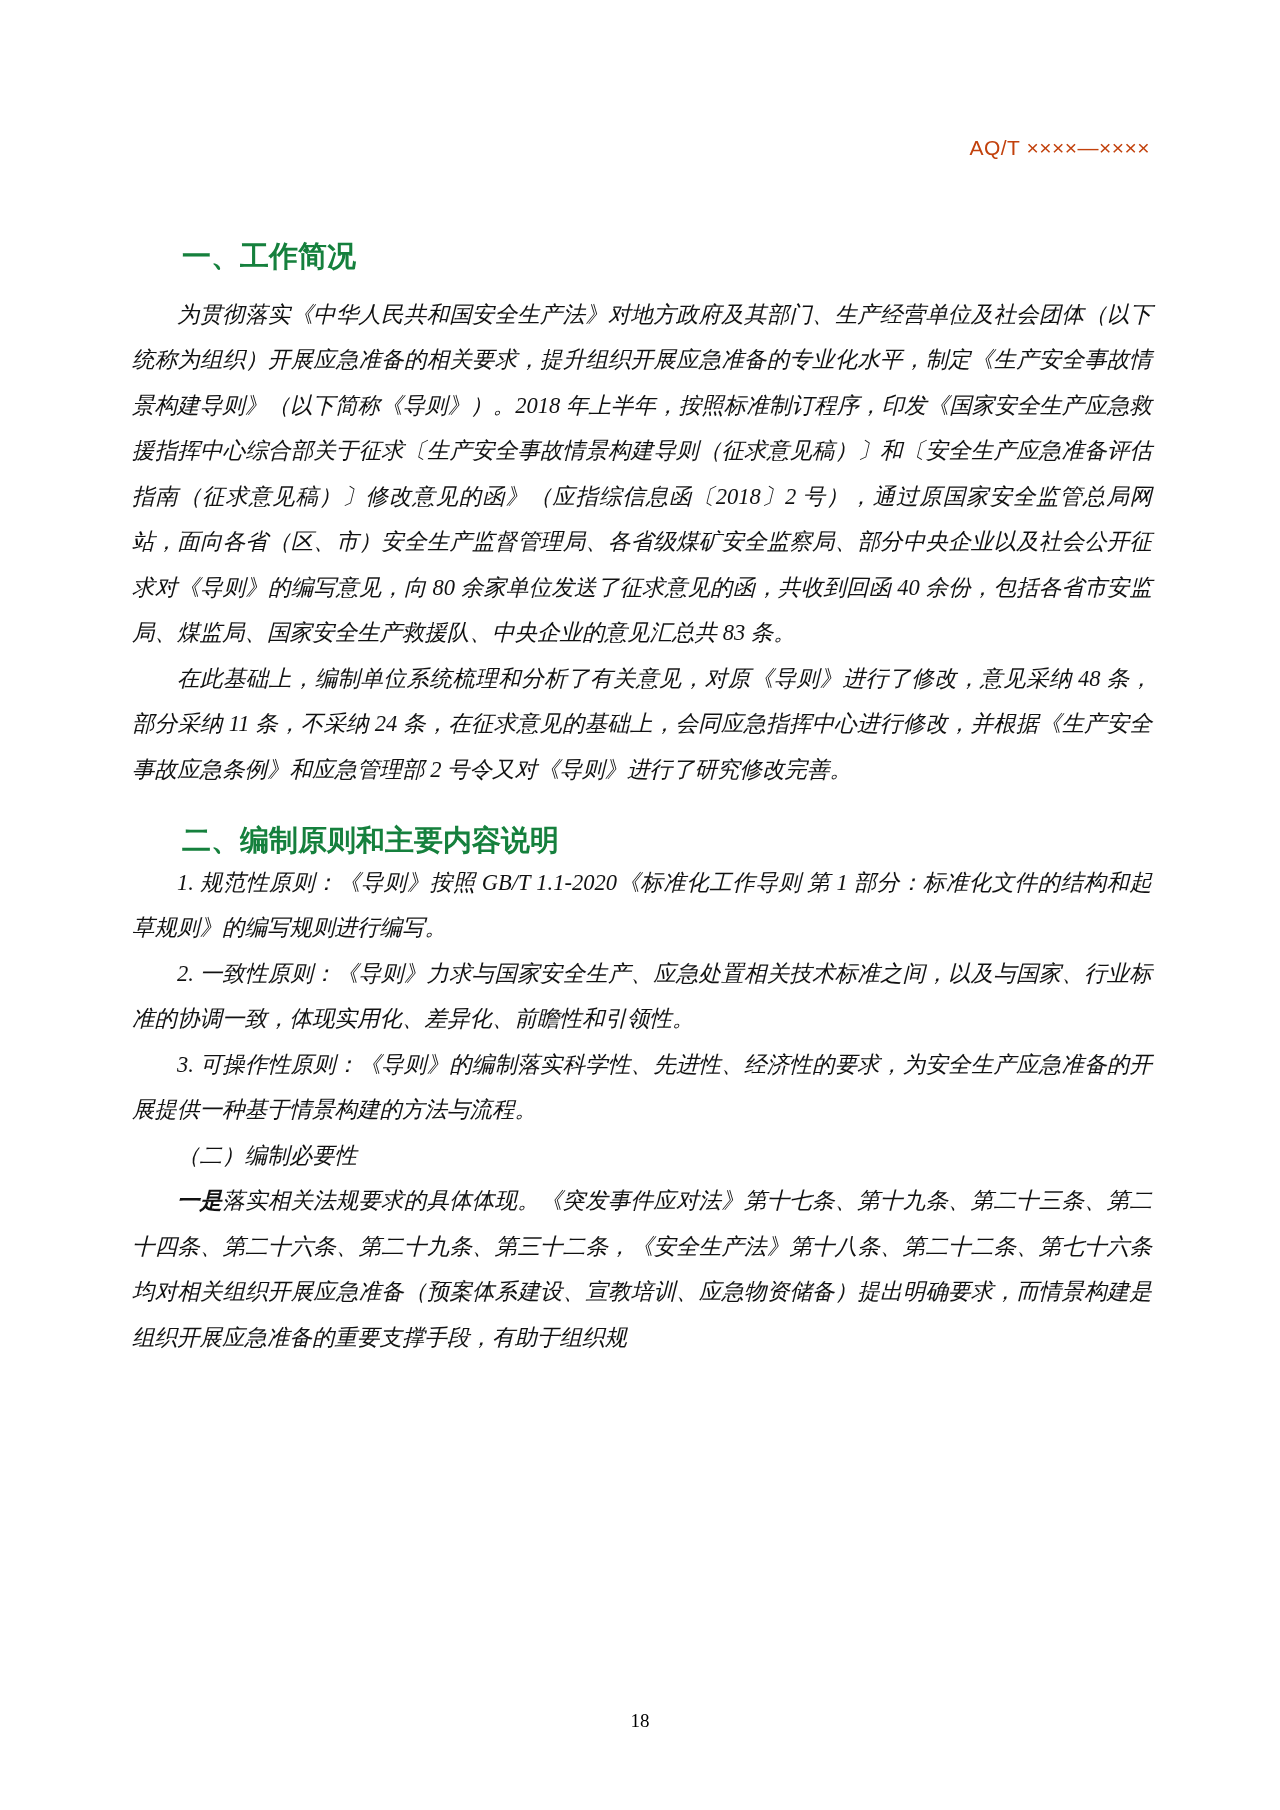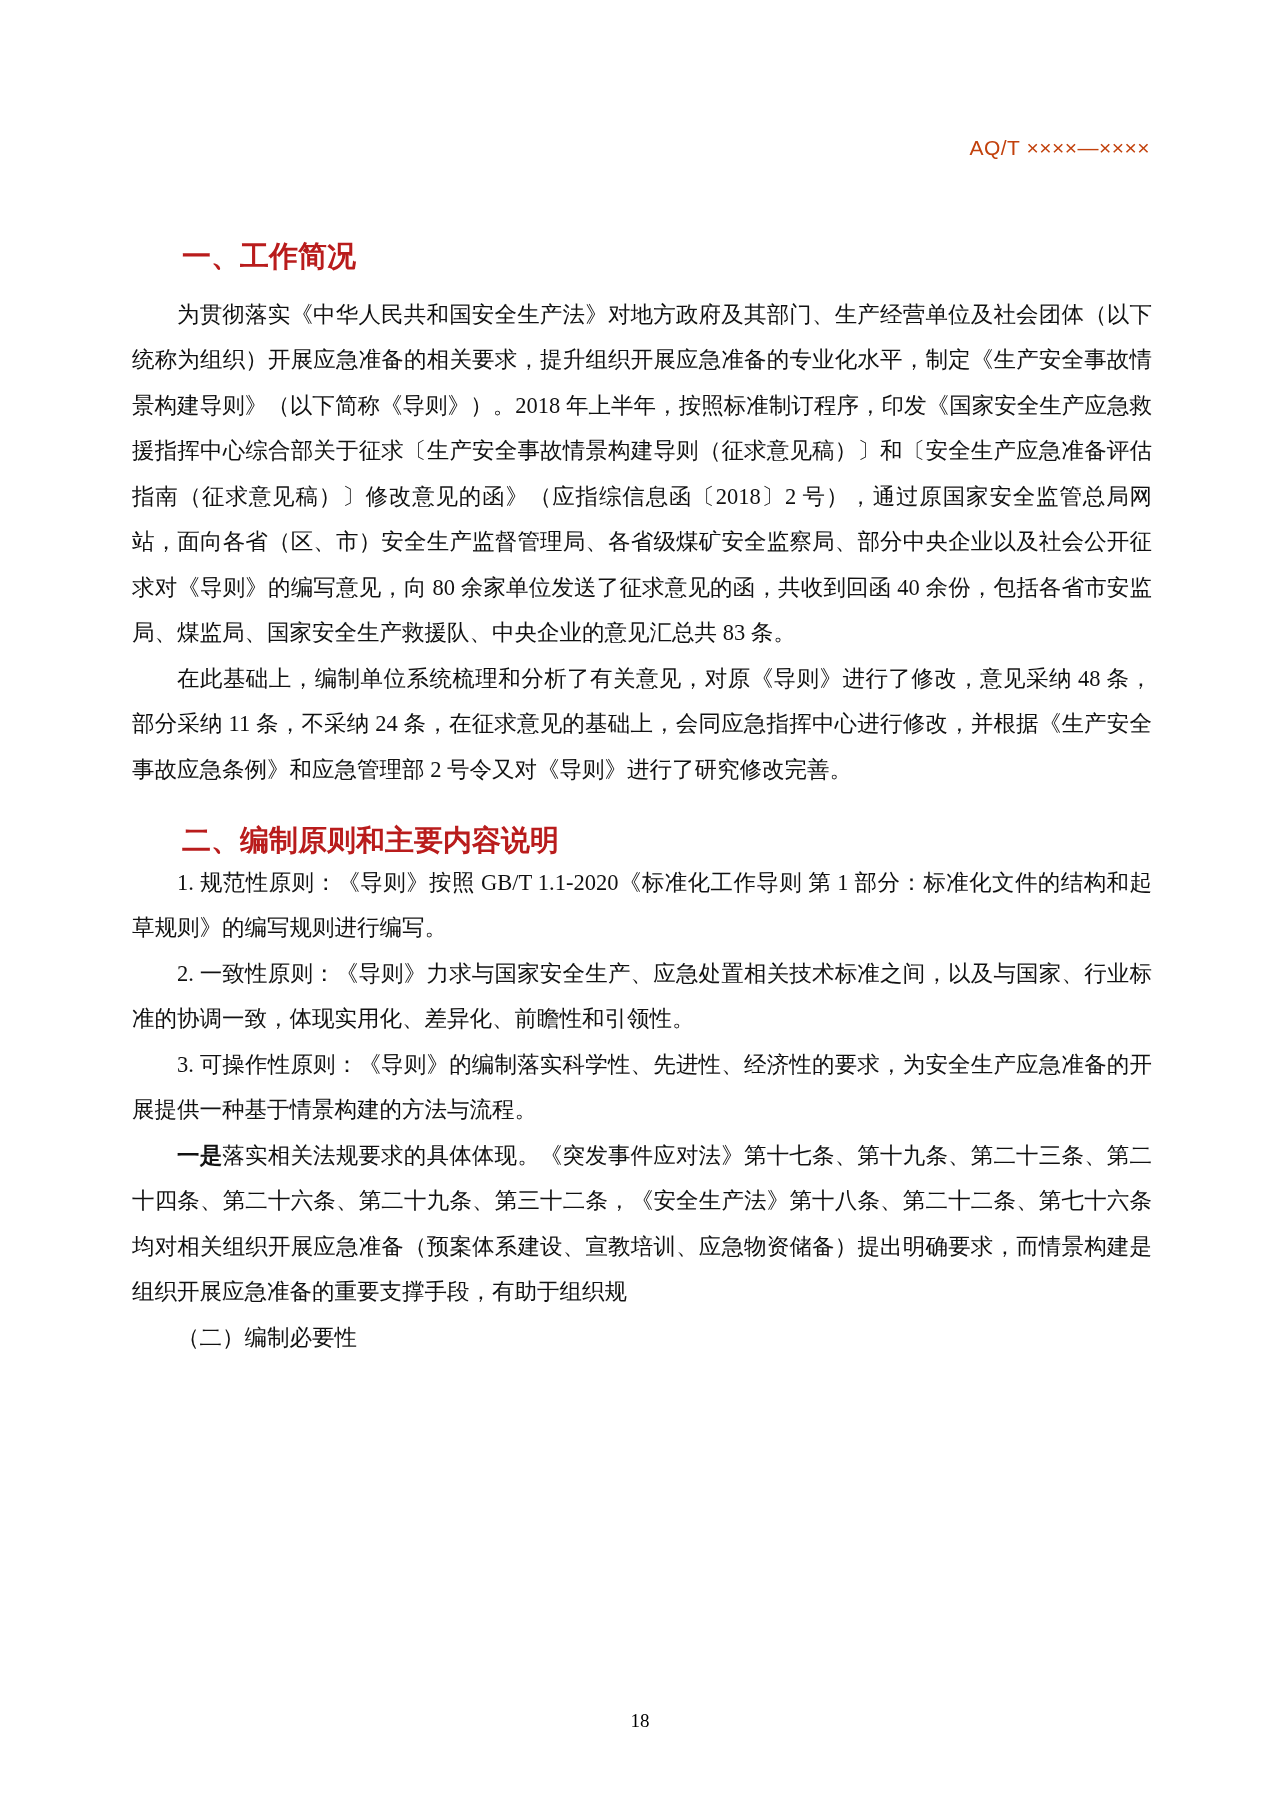--- a/index.html
+++ b/index.html
@@ -30,36 +30,37 @@
   .content {
     position: absolute;
     top: 238px;
     left: 132px;
     width: 1020px;
   }
   .h-num {
     font-family: "Liberation Sans", "DejaVu Sans", sans-serif;
     font-size: 29px;
     font-weight: bold;
-    color: #b91c1c;
+    color: #15803d;
     margin: 0 0 16px 0;
     padding-left: 50px;
     line-height: 1.3;
   }
   .h-num.second {
     margin-top: 30px;
     margin-bottom: 0;
   }
   .para {
     font-size: 22.5px;
     line-height: 45.5px;
     text-align: justify;
     text-indent: 2em;
     margin: 0;
     word-break: break-all;
+    font-style: italic;
   }
   .para strong {
     font-weight: bold;
   }
   .doc-footer {
     position: absolute;
     top: 1710px;
     left: 0;
     width: 100%;
     text-align: center;
@@ -84,21 +85,21 @@
 
     <h2 class="h-num second">二、编制原则和主要内容说明</h2>
 
 
     <p class="para">1. 规范性原则：《导则》按照 GB/T 1.1-2020《标准化工作导则 第 1 部分：标准化文件的结构和起草规则》的编写规则进行编写。</p>
 
     <p class="para">2. 一致性原则：《导则》力求与国家安全生产、应急处置相关技术标准之间，以及与国家、行业标准的协调一致，体现实用化、差异化、前瞻性和引领性。</p>
 
     <p class="para">3. 可操作性原则：《导则》的编制落实科学性、先进性、经济性的要求，为安全生产应急准备的开展提供一种基于情景构建的方法与流程。</p>
 
+    <p class="para">（二）编制必要性</p>
+
     <p class="para"><strong>一是</strong><span>落实相关法规要求的具体体现。《突发事件应对法》第十七条、第十九条、第二十三条、第二十四条、第二十六条、第二十九条、第三十二条，《安全生产法》第十八条、第二十二条、第七十六条均对相关组织开展应急准备（预案体系建设、宣教培训、应急物资储备）提出明确要求，而情景构建是组织开展应急准备的重要支撑手段，有助于组织规</span></p>
-
-    <p class="para">（二）编制必要性</p>
 
   </div>
 
   <div class="doc-footer">18</div>
 
 </div>
 
 </body></html>

